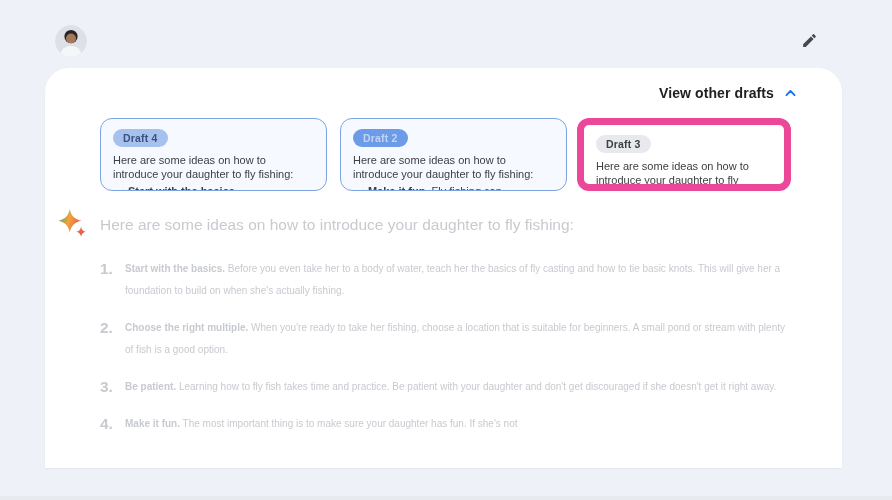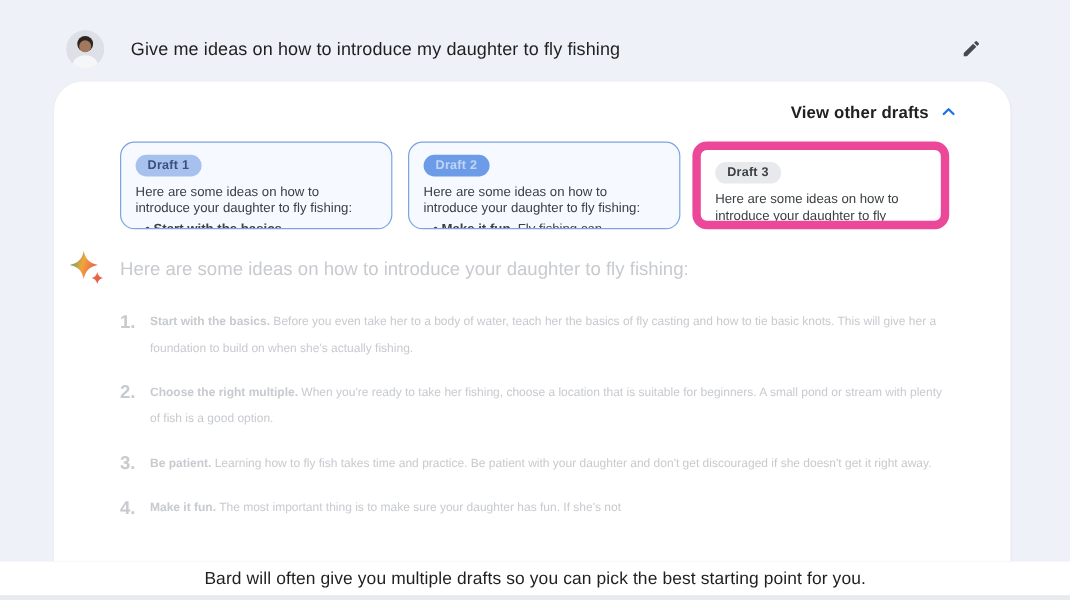--- a/index.html
+++ b/index.html
@@ -86,39 +86,38 @@
             </clipPath>
           </defs>
         <g clip-path="url(#avclip)">
           <rect width="32" height="32" fill="#dde1e7"></rect>
           <circle cx="16" cy="11.5" r="6.6" fill="#2b2320"></circle>
           <circle cx="16" cy="13.5" r="5" fill="#a2795c"></circle>
           <ellipse cx="16" cy="29.5" rx="10.5" ry="8.5" fill="#f5f6f8"></ellipse>
         </g>
       </svg>
     </span>
-    <span class="prompt-text">Give me ideas on how to introduce my daughter to fly fishing</span>
   </div>
   <button class="edit-btn" style="position:absolute; right:72px; top:31px;" title="">
     <svg viewBox="0 0 24 24">
       <path d="M3 17.25V21h3.75L17.81 9.94l-3.75-3.75L3 17.25zM20.71 7.04a1 1 0 0 0 0-1.41L18.37 3.29a1 1 0 0 0-1.41 0l-1.84 1.83 3.75 3.75 1.84-1.83z" fill="#474a4d"></path>
     </svg>
   </button>
 
   <div class="response-card">
 
     <button class="drafts-toggle">
       <span class="drafts-toggle-label">View other drafts</span>
       <svg viewBox="0 0 24 24">
         <path d="M5.5 14.5 12 8l6.5 6.5" stroke="#1a73e8" stroke-width="3" fill="none" stroke-linecap="round" stroke-linejoin="round"></path>
       </svg>
     </button>
 
     <div id="draft-1" class="draft-card blue">
-      <span class="draft-badge badge-1">Draft 1</span>
+      <span class="draft-badge badge-1">Draft 4</span>
       <div class="draft-intro">Here are some ideas on how to introduce your daughter to fly fishing:</div>
       <div class="draft-bullet"><b>Start with the basics</b><span></span></div>
     </div>
 
     <div id="draft-2" class="draft-card blue">
       <span class="draft-badge badge-2">Draft 2</span>
       <div class="draft-intro">Here are some ideas on how to introduce your daughter to fly fishing:</div>
       <div class="draft-bullet"><b>Make it fun.</b><span> Fly fishing can</span></div>
     </div>
 
@@ -164,18 +163,15 @@
         <span class="answer-body"><b>Be patient.</b><span> Learning how to fly fish takes time and practice. Be patient with your daughter and don't get discouraged if she doesn't get it right away.</span></span>
       </div>
 
       <div class="answer-item">
         <span class="answer-num">4.</span>
         <span class="answer-body"><b>Make it fun.</b><span> The most important thing is to make sure your daughter has fun. If she's not</span></span>
       </div>
     </div>
   </div>
 
-  <div class="footer-strip">
-    <span class="footer-caption">Bard will often give you multiple drafts so you can pick the best starting point for you.</span>
-  </div>
   <div class="bottom-edge"></div>
 
 </div>
 
 </body></html>

